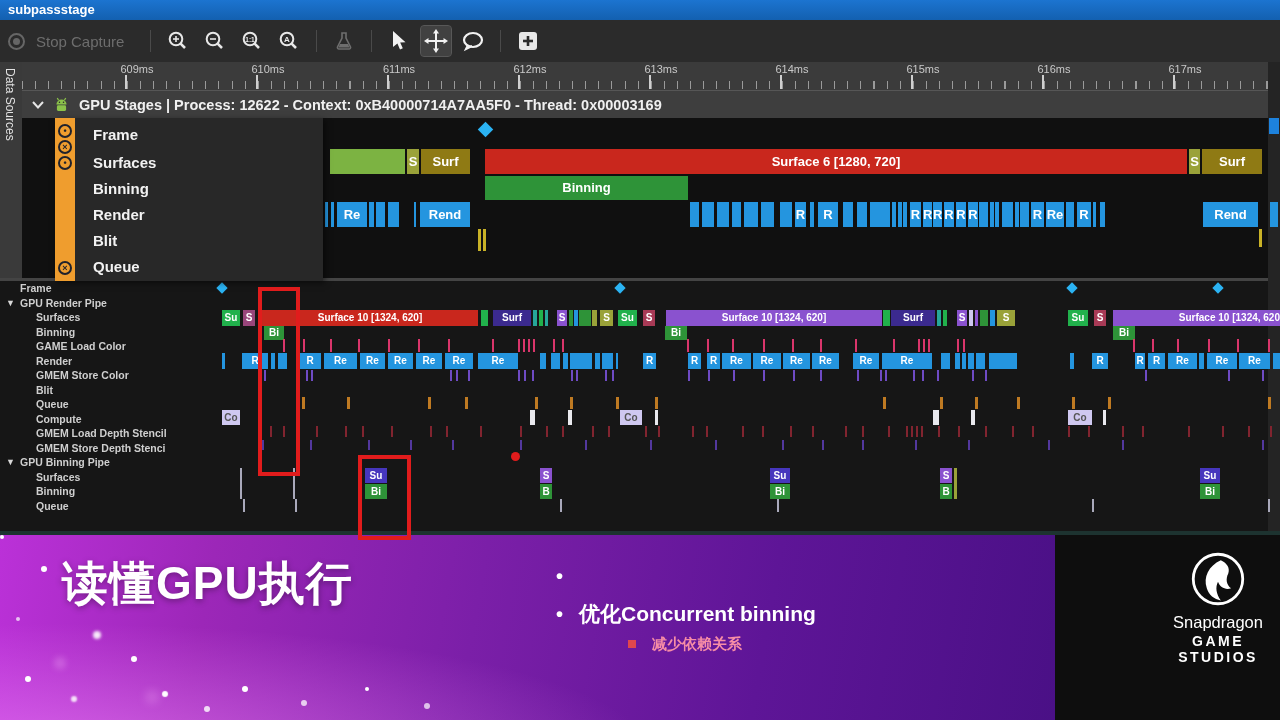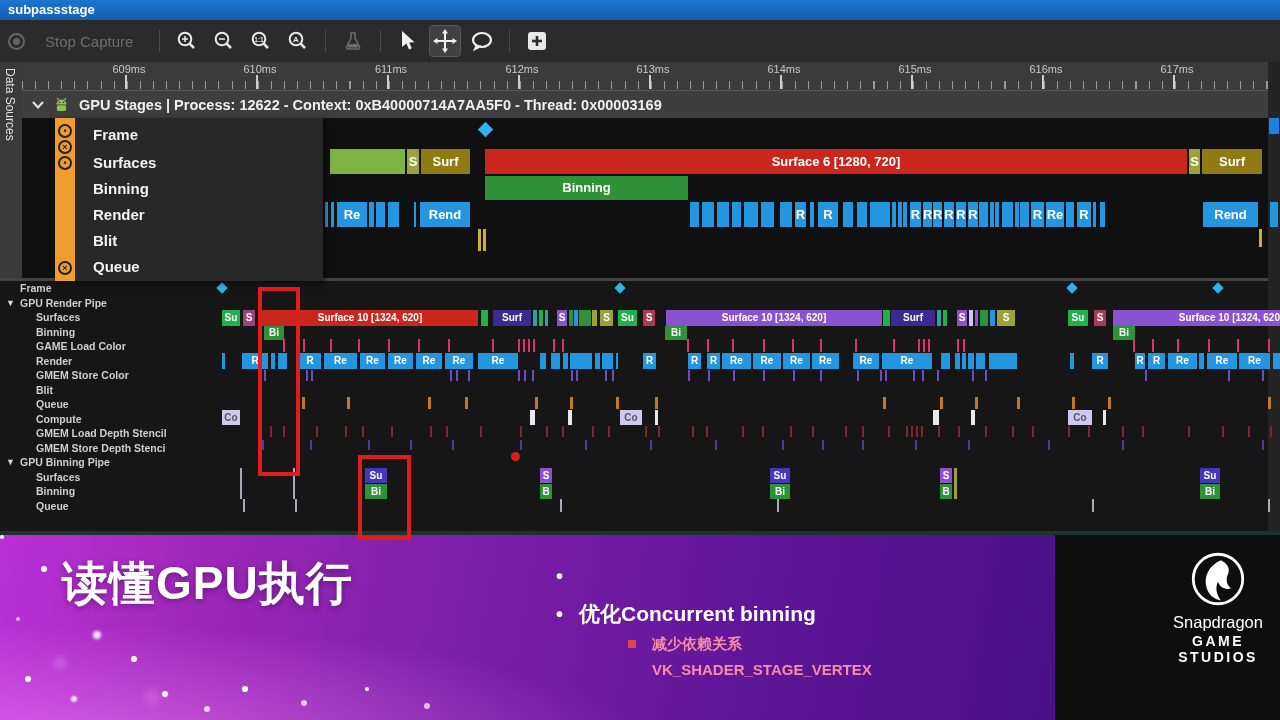--- a/index.html
+++ b/index.html
@@ -6,32 +6,32 @@
   body{width:1280px;height:720px;position:relative;overflow:hidden;background:#0e0e0e;
        font-family:"Liberation Sans",sans-serif;-webkit-font-smoothing:antialiased;}
   .abs{position:absolute;}
   
   #titlebar{top:0;left:0;width:1280px;height:20px;background:linear-gradient(#1c74d0,#1360b0);
             color:#fff;font-size:13px;font-weight:bold;line-height:20px;padding-left:8px;box-sizing:border-box;}
   
   #toolbar{top:20px;left:0;width:1280px;height:42px;background:#2b2b2b;display:flex;align-items:center;
            padding-left:8px;box-sizing:border-box;gap:7px;}
   .tb-sep{width:1px;height:22px;background:#4a4a4a;margin:0 5px;}
-  #stop-capture{display:flex;align-items:center;gap:20px;color:#6d6d6d;font-size:15px;margin-right:14px;}
+  #stop-capture{display:flex;align-items:center;gap:11px;color:#6d6d6d;font-size:15px;margin-right:14px;}
   .rec-ic{width:13px;height:13px;border:2px solid #666;border-radius:50%;position:relative;}
   .rec-ic::after{content:"";position:absolute;left:3px;top:3px;width:7px;height:7px;border-radius:50%;background:#666;}
   .tool{width:30px;height:30px;display:flex;align-items:center;justify-content:center;border-radius:3px;}
   .tool.active{background:#414141;outline:1px solid #585858;}
   .tool svg{display:block;}
   
   #ruler{top:62px;left:22px;width:1246px;height:28px;background:#3b3b3b;overflow:hidden;}
   #ruler .minor{position:absolute;left:0;right:0;bottom:1px;height:8px;
         background:repeating-linear-gradient(90deg,#9a9a9a 0 1px,transparent 1px 13.1px);}
   .ruler-major{position:absolute;bottom:1px;width:2px;height:14px;background:#cfcfcf;}
-  .ruler-label{position:absolute;top:1px;width:48px;color:#c9c9c9;font-size:11px;text-align:center;}
+  .ruler-label{position:absolute;top:1px;width:48px;color:#c9c9c9;font-size:11px;text-align:center;margin-left:8px;}
   
   #gpu-header{top:90px;left:22px;width:1246px;height:28px;background:#3e3e3e;border-top:1px solid #565656;
         display:flex;align-items:center;color:#f0f0f0;font-size:14.5px;font-weight:600;gap:9px;padding-left:10px;box-sizing:border-box;}
   
   #datasources{top:62px;left:0;width:22px;height:219px;background:#3a3a3a;color:#e2e2e2;font-size:12px;}
   #datasources span{position:absolute;top:6px;left:3px;writing-mode:vertical-rl;white-space:nowrap;}
   
   #upper-panel{top:118px;left:22px;width:1246px;height:160px;background:#101010;}
   #divider{top:278px;left:0;width:1280px;height:3px;background:#444;}
   #lower-panel{top:281px;left:0;width:1268px;height:250px;background:#161616;}
@@ -569,23 +569,20 @@
       <div class="b-row">
         <span class="b-dot">•</span>
         <span>优化Concurrent binning</span>
       </div>
     </div>
   <div id="subbullets">
       <div class="sb-row">
         <span class="sb-sq"></span>
         <span>减少依赖关系</span>
       </div>
-      <div class="sb-row cont">
-        <span>VK_SHADER_STAGE_VERTEX</span>
-      </div>
     </div>
   <div id="logo">
     <svg width="56" height="56" viewBox="0 0 60 60">
       <circle cx="30" cy="30" r="26.5" fill="none" stroke="#fff" stroke-width="3"></circle>
       <path d="M33 10 C20 16 14 28 18 40 C20 47 26 52 33 53 C28 46 27 39 30 33 C32 39 38 42 44 40 C39 36 38 30 41 24 C43 19 40 13 33 10 Z" fill="#fff"></path>
     </svg>
     <div class="brand">Snapdragon</div>
     <div class="studio">GAME STUDIOS</div>
   </div>
 </div>

